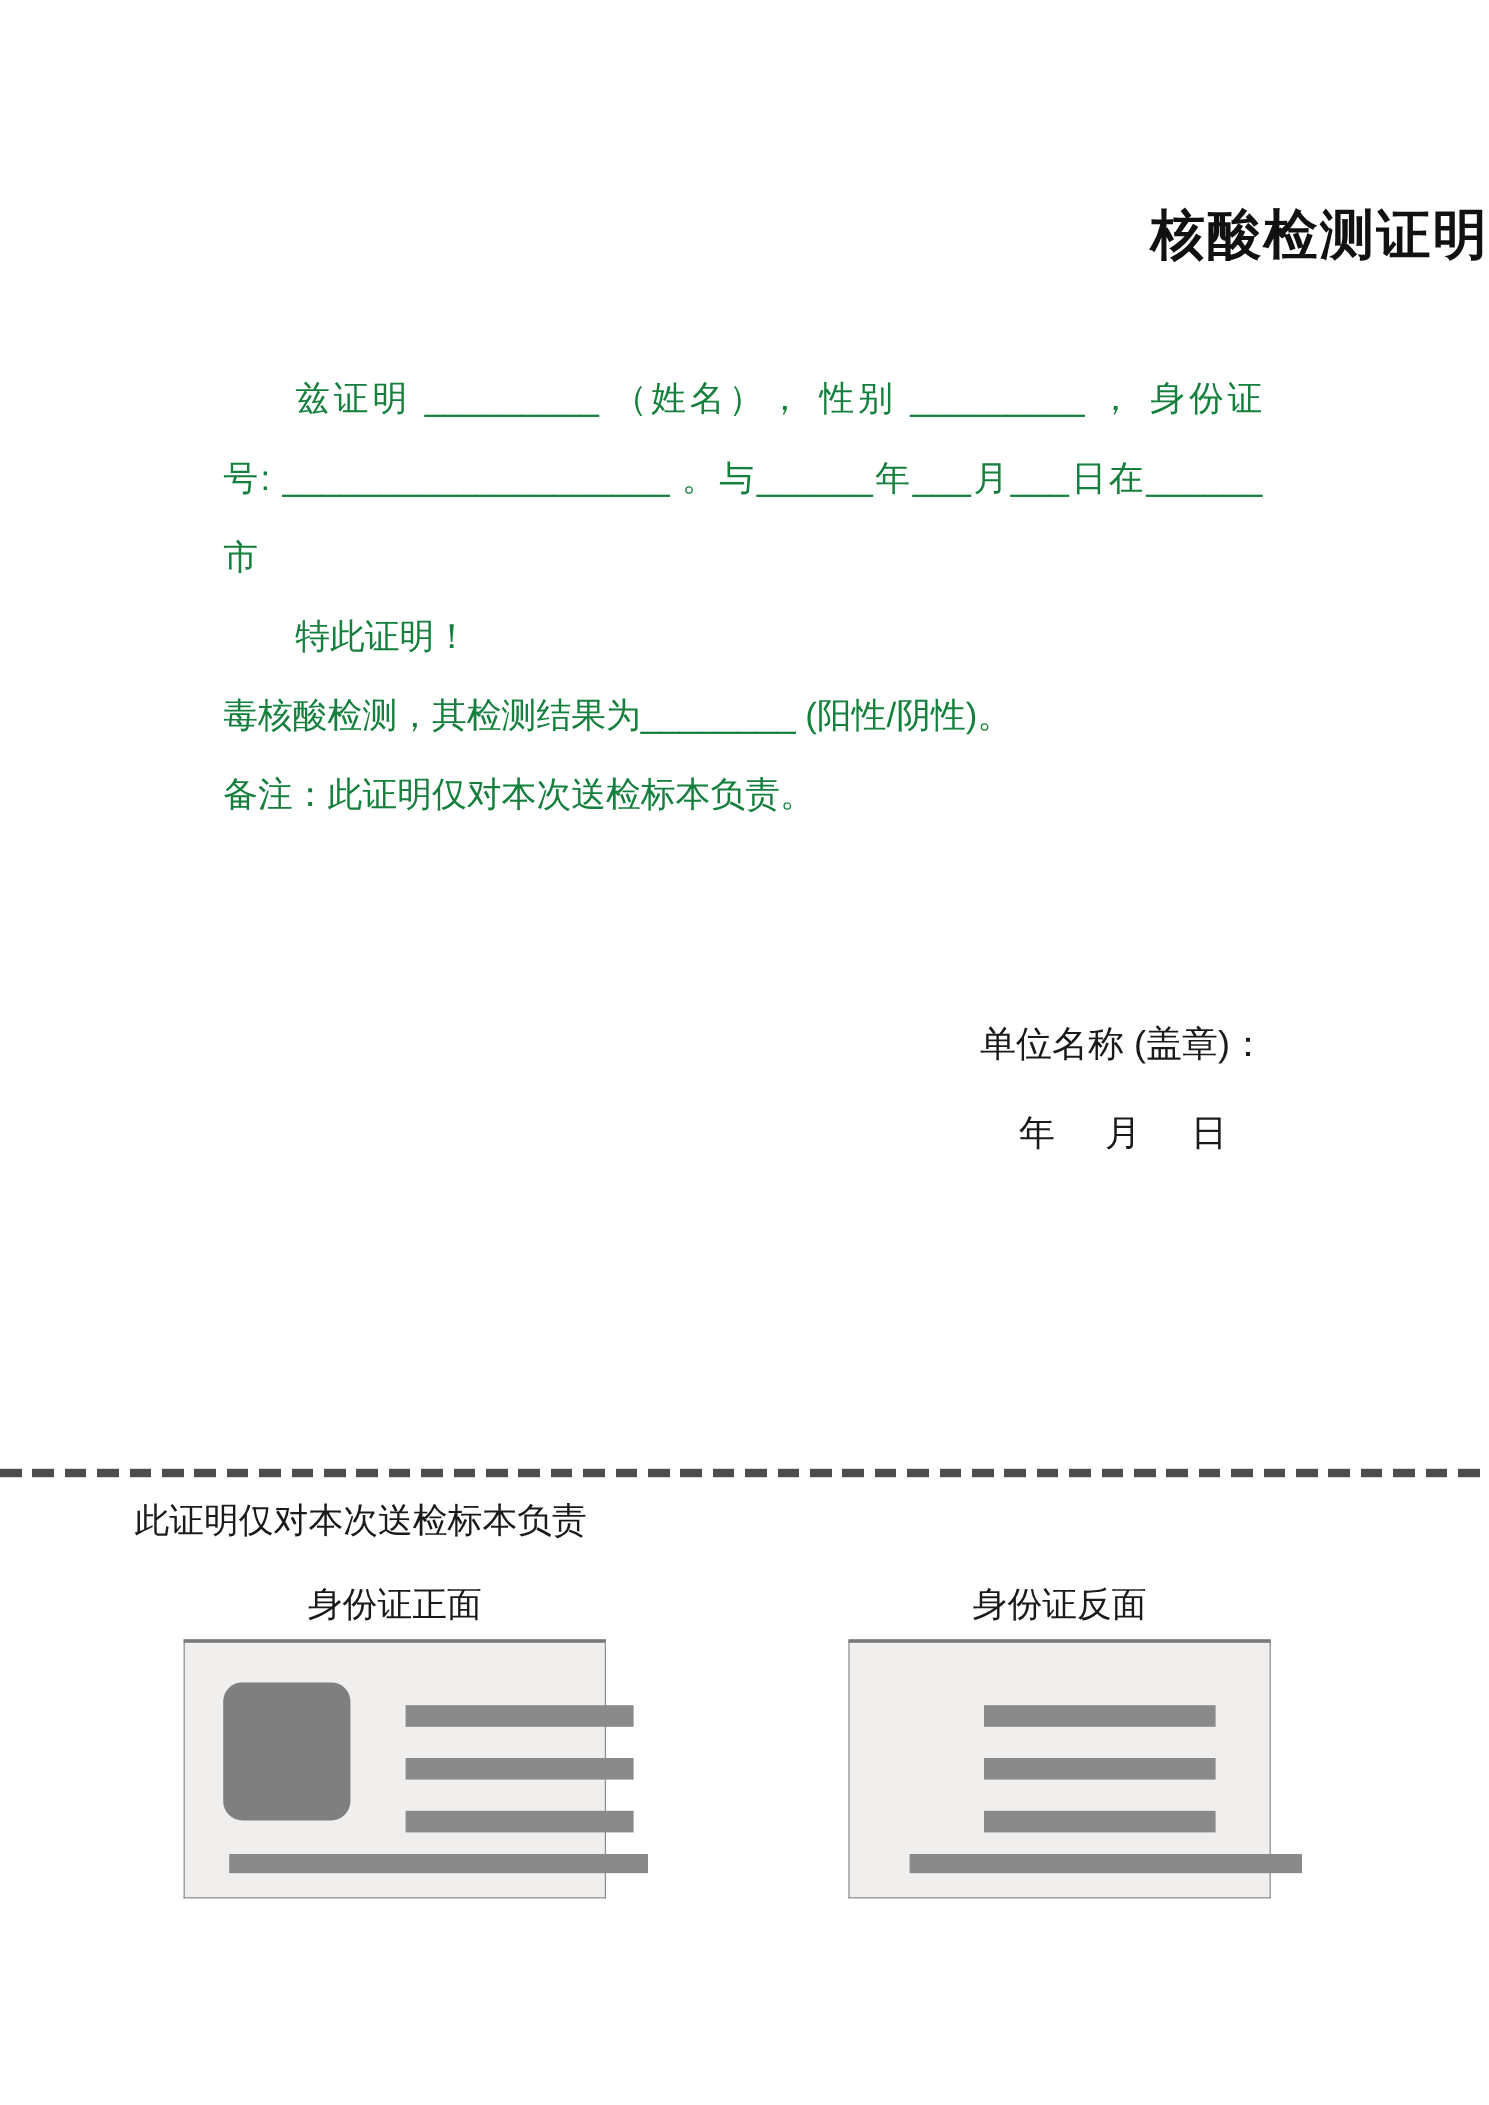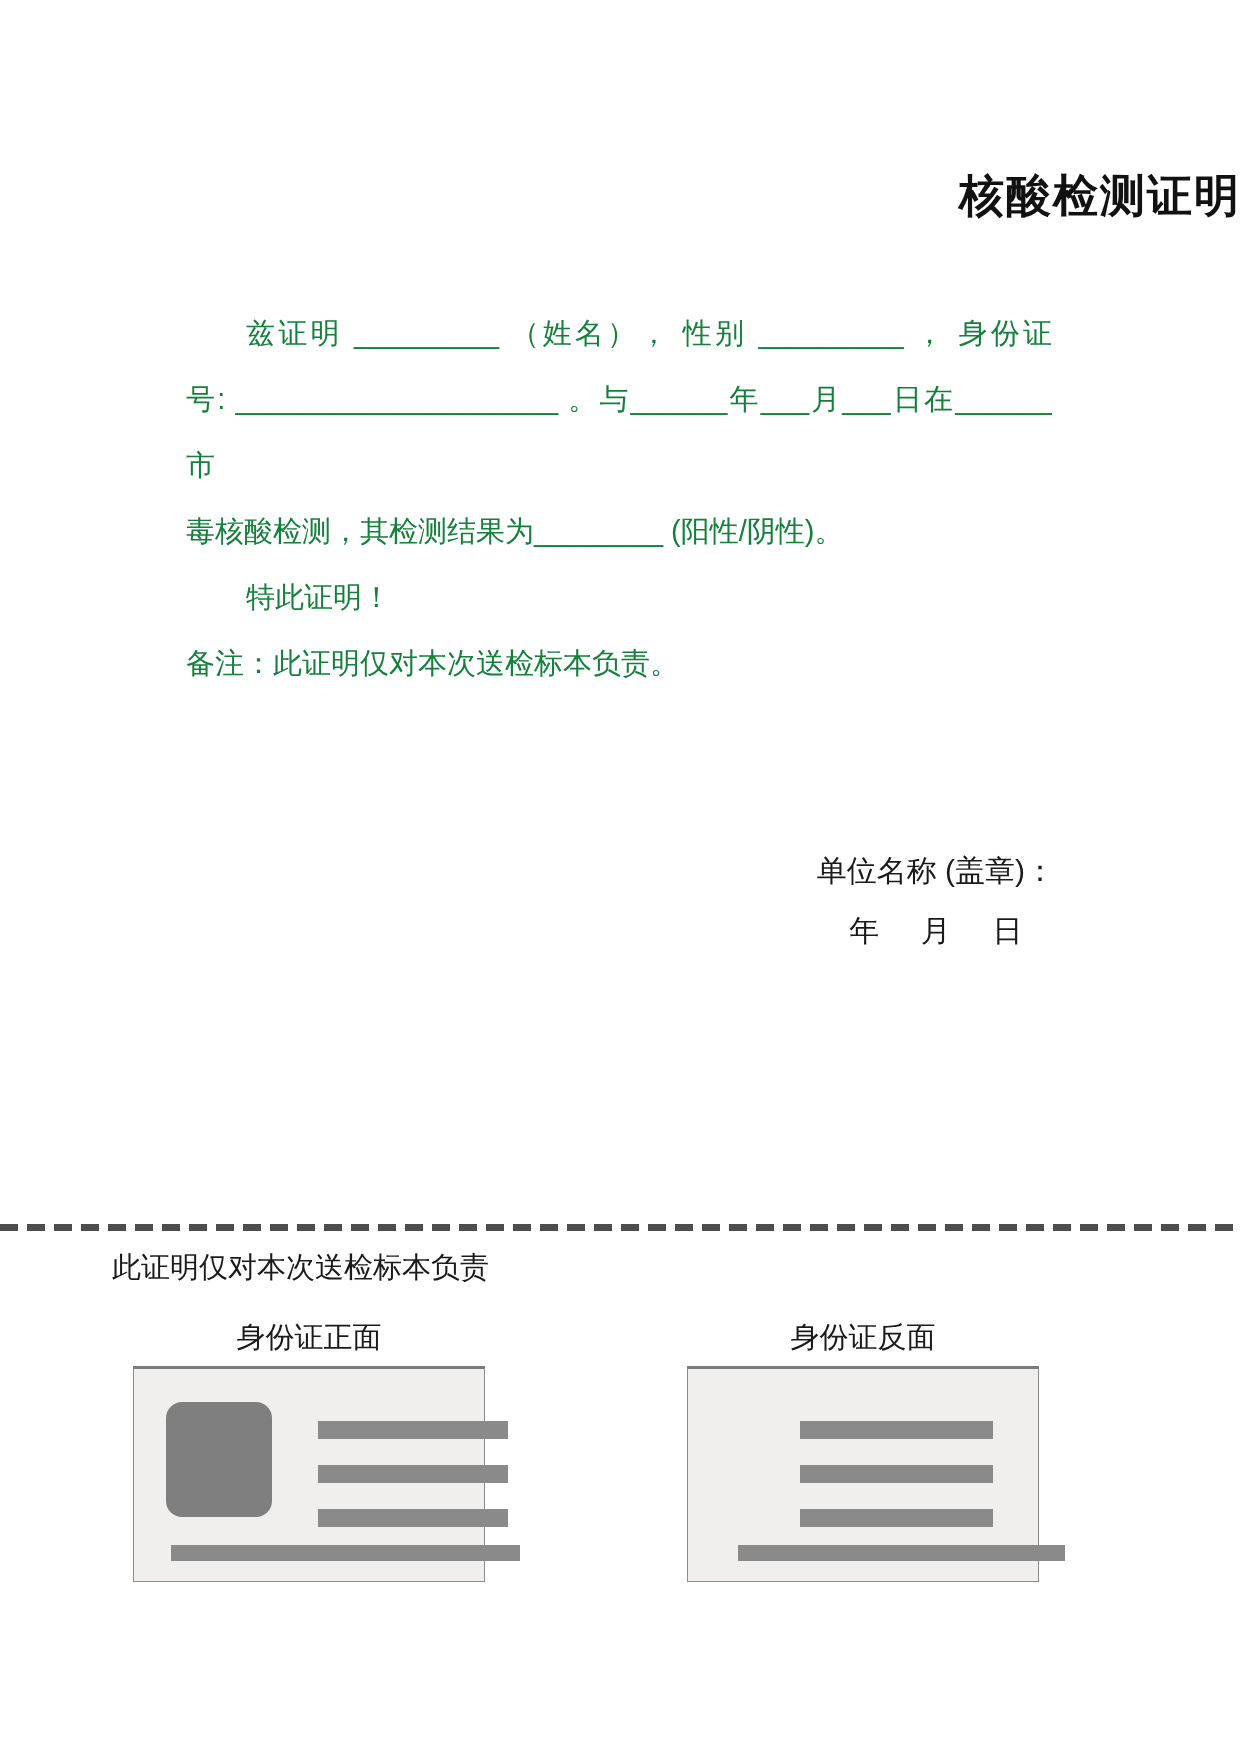--- a/index.html
+++ b/index.html
@@ -27,33 +27,33 @@
   }
   .body-text .line{white-space:normal;}
   .just{text-align:justify;text-align-last:justify;}
   .indent2{text-indent:60px;}
 
   .signature{
     position:absolute;right:186px;top:852px;
     font-size:30px;line-height:38px;
   }
   .sig-org{text-align:left;white-space:pre;}
-  .sig-date{text-align:center;white-space:pre;margin-top:22px;}
+  .sig-date{text-align:center;white-space:pre;margin-top:36px;}
 
   .cut-line{
     position:absolute;left:0;right:0;top:1224px;height:7px;
     background:repeating-linear-gradient(90deg,#4d4d4d 0 18px,transparent 18px 27px);
   }
 
   .attach-note{
     position:absolute;left:112px;top:1248px;
     font-size:29px;
   }
 
-  .card-group{position:absolute;width:352px;top:1318px;}
+  .card-group{position:absolute;width:352px;top:1318px;margin-left:20px;}
   .card-group.front{left:133px;}
   .card-group.back{left:687px;}
   .card-label{
     text-align:center;font-size:29px;margin-bottom:8px;color:#1a1a1a;
   }
   .card{
     position:relative;height:216px;
     background:#f0efee;
     border:1px solid #8c8c8c;
     border-top:3px solid #7a7a7a;
@@ -73,22 +73,22 @@
 </head>
 <body>
 
 <div class="page">
 
   <div class="doc-title">核酸检测证明</div>
 
   <div class="body-text">
     <div class="line just indent2">兹证明 _________ （姓名）， 性别 _________ ， 身份证</div>
     <div class="line just">号: ____________________ 。与______年___月___日在______市</div>
+    <div class="line indent2">特此证明！</div>
     <div class="line">毒核酸检测，其检测结果为________ (阳性/阴性)。</div>
-    <div class="line indent2">特此证明！</div>
     <div class="line">备注：此证明仅对本次送检标本负责。</div>
   </div>
 
   <div class="signature">
     <div class="sig-org">单位名称 (盖章)：</div>
     <div class="sig-date">年     月     日</div>
   </div>
 
   <div class="cut-line"></div>
 

